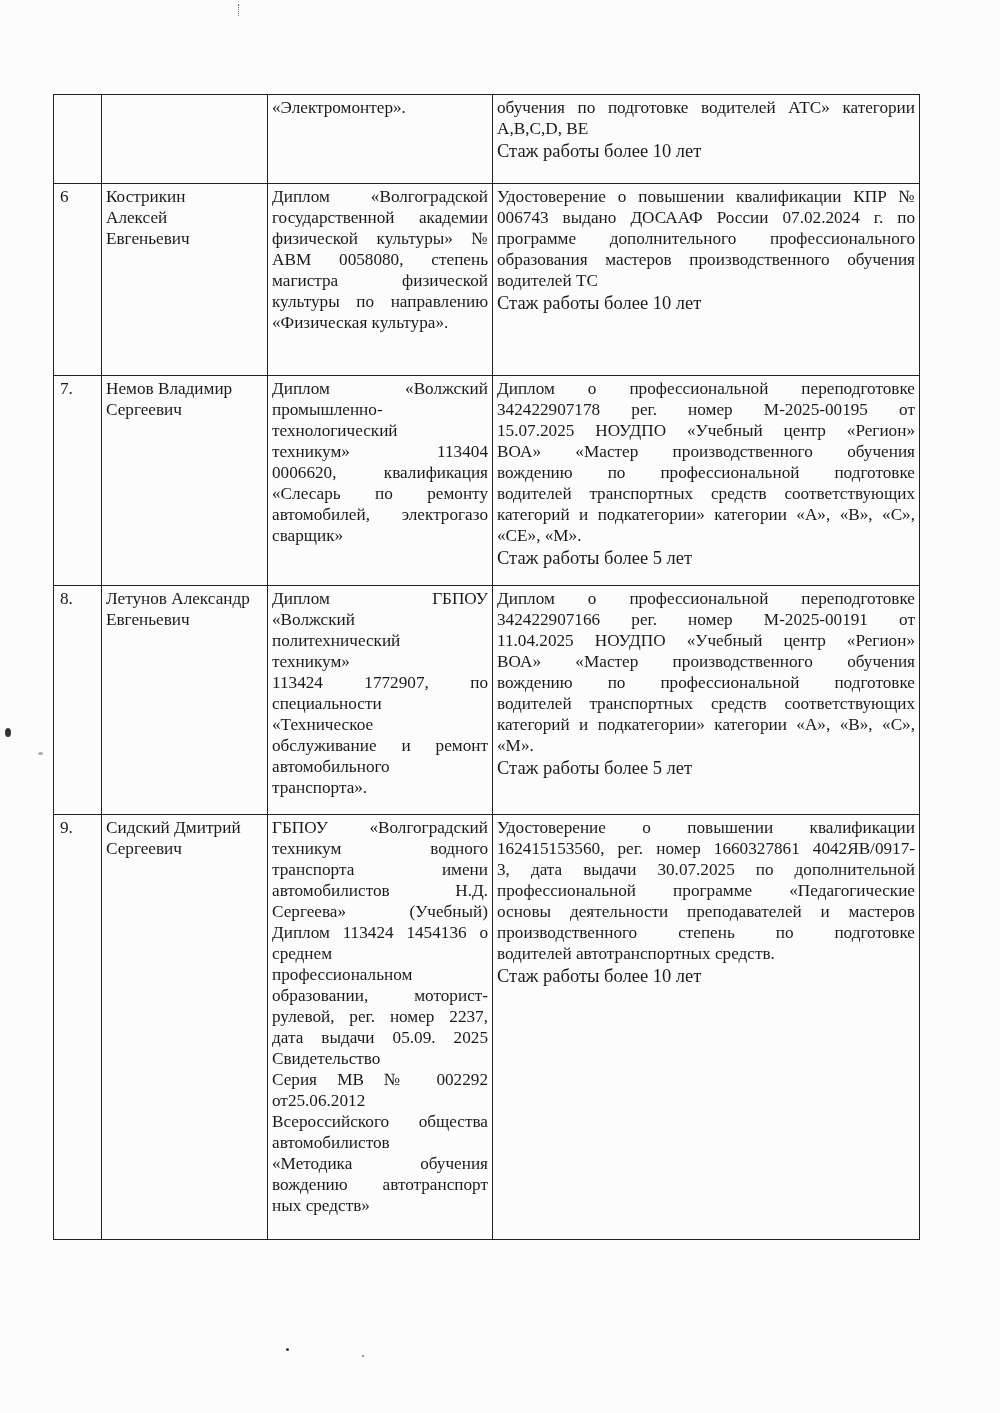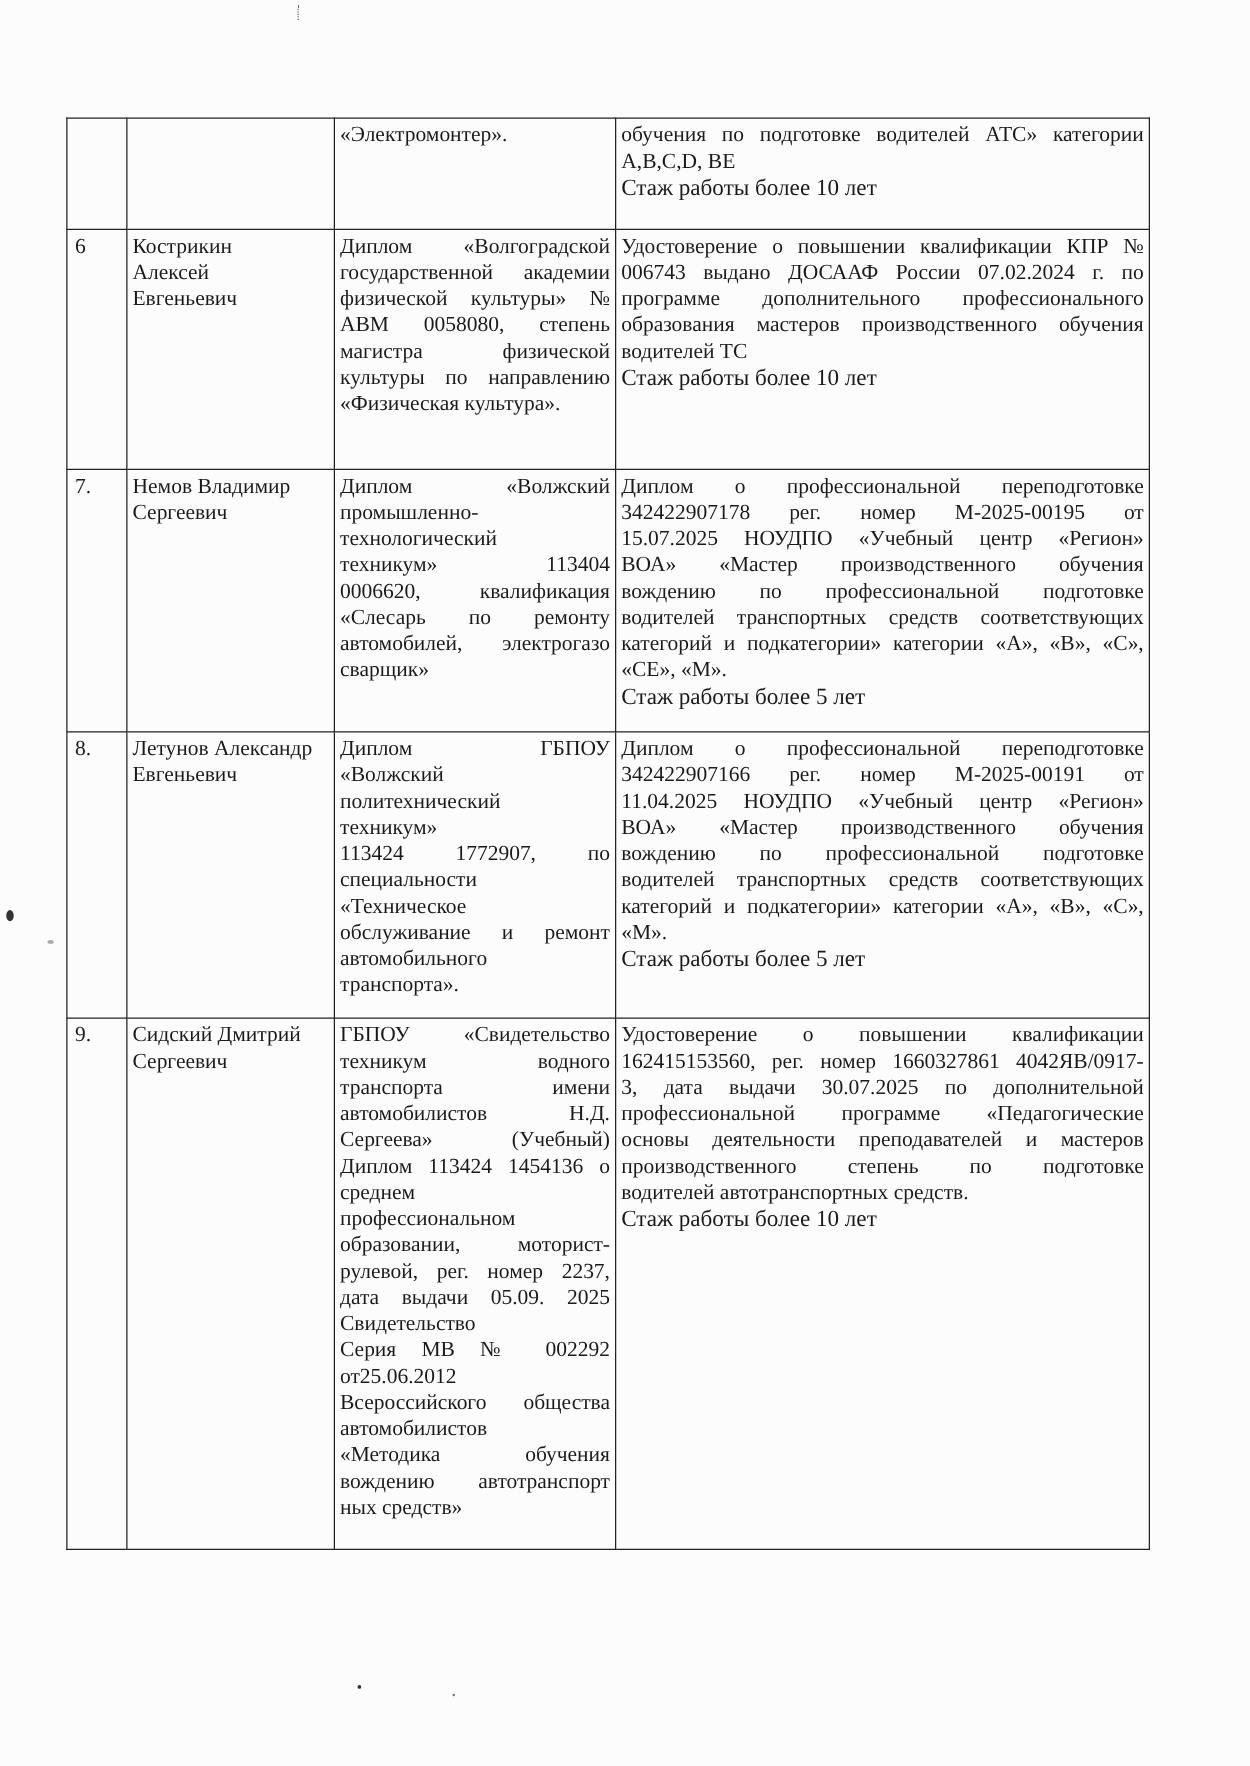--- a/index.html
+++ b/index.html
@@ -176,21 +176,21 @@
             <span class="exp">Стаж работы более 5 лет</span>
           </td>
         </tr>
         <tr style="height: 425px;">
           <td class="num">9.</td>
           <td>
             <span class="line">Сидский Дмитрий</span>
             <span class="line">Сергеевич</span>
           </td>
           <td>
-            <span class="edu-line">ГБПОУ «Свидетельство</span>
+            <span class="edu-line">ГБПОУ «Волгоградский</span>
             <span class="edu-line">техникум водного</span>
             <span class="edu-line">транспорта имени</span>
             <span class="edu-line">автомобилистов Н.Д.</span>
             <span class="edu-line">Сергеева» (Учебный)</span>
             <span class="edu-line">Диплом 113424 1454136 о</span>
             <span class="edu-line last">среднем</span>
             <span class="edu-line last">профессиональном</span>
             <span class="edu-line">образовании, моторист-</span>
             <span class="edu-line">рулевой, рег. номер 2237,</span>
             <span class="edu-line">дата выдачи 05.09. 2025</span>

